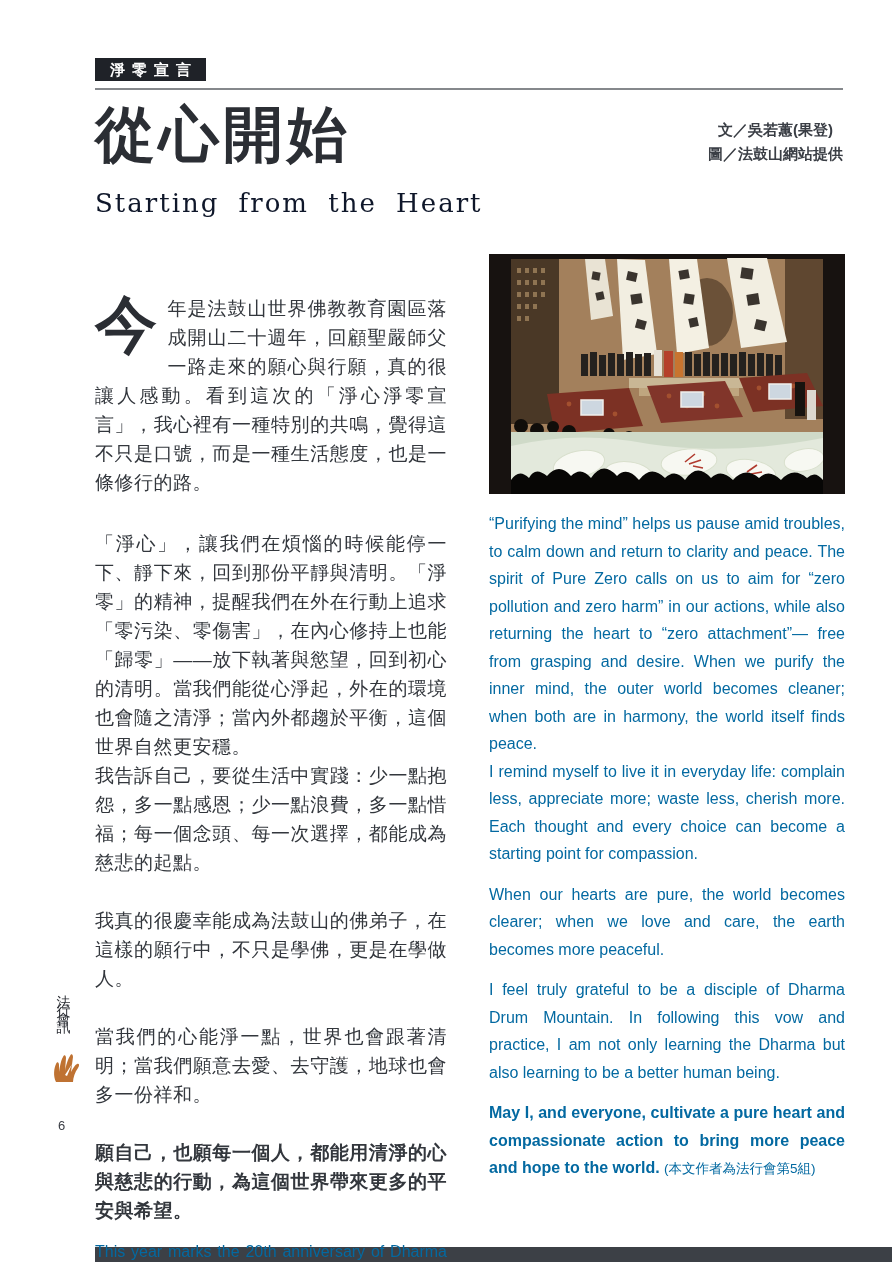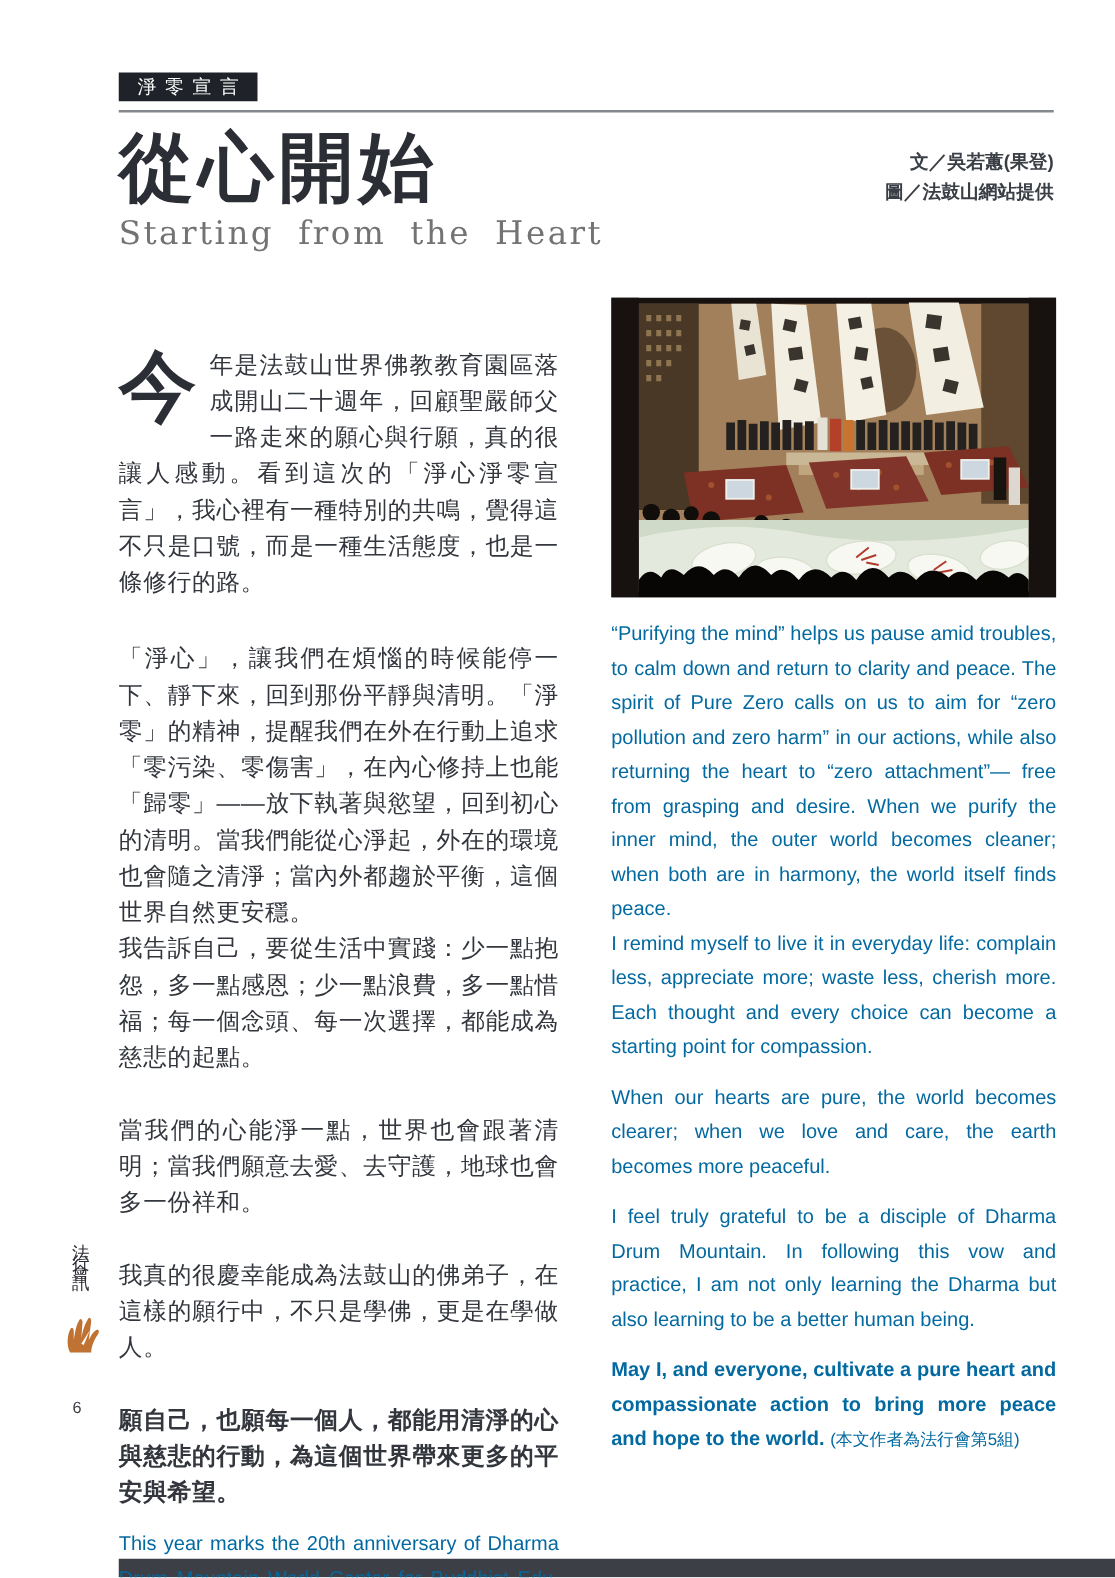--- a/index.html
+++ b/index.html
@@ -6,37 +6,37 @@
   html,body { background:#ffffff; }
   .page {
     position:relative; width:892px; height:1262px; background:#ffffff;
     font-family:"Liberation Sans", sans-serif; overflow:hidden;
   }
   .content { position:absolute; left:95px; top:58px; width:750px; }
 
   
   .section-label {
     display:inline-block; background:#1f2228; color:#ffffff;
-    font-size:15px; font-weight:normal; letter-spacing:7px;
+    font-size:15px; font-weight:bold; letter-spacing:7px;
     padding:4px 8px 4px 15px; line-height:1;
   }
   .rule { margin-top:7px; border-top:2px solid #85888c; width:748px; }
 
   .credits {
-    position:absolute; top:60px; right:2px; text-align:right;
+    position:absolute; top:60px; right:2px; text-align:center;
     font-size:15px; font-weight:bold; color:#3a3e45; line-height:1.6;
   }
 
   .title-zh {
     margin-top:16px; font-family:Liberation Mono, monospace; font-weight:bold;
     font-size:60px; letter-spacing:4px; color:#2b2e34; line-height:1.1;
   }
   .title-en {
-    margin-top:0; font-family:"DejaVu Serif", serif;
-    font-size:26px; letter-spacing:2px; word-spacing:9px; color:#737373;
+    margin-top:16px; font-family:"DejaVu Serif", serif;
+    font-size:26px; letter-spacing:2px; word-spacing:9px; color:#0f172a;
   }
 
   
   .columns { display:flex; justify-content:space-between; margin-top:36px; }
   .col-left  { width:352px; padding-top:40px; }
   .col-right { width:356px; }
 
   .zh { font-size:19px; line-height:29px; text-align:justify; color:#33373d;
         letter-spacing:0.5px; text-justify:inter-ideograph; }
   .en { font-size:16px; line-height:27.5px; text-align:justify; color:#0369a1; }
@@ -99,22 +99,22 @@
 
     
     <div class="columns">
 
       <div class="col-left">
         <p class="zh">
           <span class="dropcap">今</span><span>年是法鼓山世界佛教教育園區落成開山二十週年，回顧聖嚴師父一路走來的願心與行願，真的很讓人感動。看到這次的「淨心淨零宣言」，我心裡有一種特別的共鳴，覺得這不只是口號，而是一種生活態度，也是一條修行的路。</span>
         </p>
         <p class="zh mt-small">「淨心」，讓我們在煩惱的時候能停一下、靜下來，回到那份平靜與清明。「淨零」的精神，提醒我們在外在行動上追求「零污染、零傷害」，在內心修持上也能「歸零」——放下執著與慾望，回到初心的清明。當我們能從心淨起，外在的環境也會隨之清淨；當內外都趨於平衡，這個世界自然更安穩。</p>
         <p class="zh">我告訴自己，要從生活中實踐：少一點抱怨，多一點感恩；少一點浪費，多一點惜福；每一個念頭、每一次選擇，都能成為慈悲的起點。</p>
+        <p class="zh mt-gap">我真的很慶幸能成為法鼓山的佛弟子，在這樣的願行中，不只是學佛，更是在學做人。</p>
         <p class="zh mt-gap">當我們的心能淨一點，世界也會跟著清明；當我們願意去愛、去守護，地球也會多一份祥和。</p>
-        <p class="zh mt-gap">我真的很慶幸能成為法鼓山的佛弟子，在這樣的願行中，不只是學佛，更是在學做人。</p>
         <p class="zh mt-gap bold">願自己，也願每一個人，都能用清淨的心與慈悲的行動，為這個世界帶來更多的平安與希望。</p>
         <p class="en mt-en">
           <span>This year marks the 20th anniversary of Dharma Drum Mountain World Center for Buddhist Edu. Looking back on Master Sheng Yen’s great vow and compassionate actions, I feel deeply moved. When I read the </span>
         </p>
       </div>
 
       <div class="col-right">
 
         <svg class="photo" viewBox="0 0 356 240" preserveAspectRatio="none">
           <rect width="356" height="240" fill="#171210"></rect>

